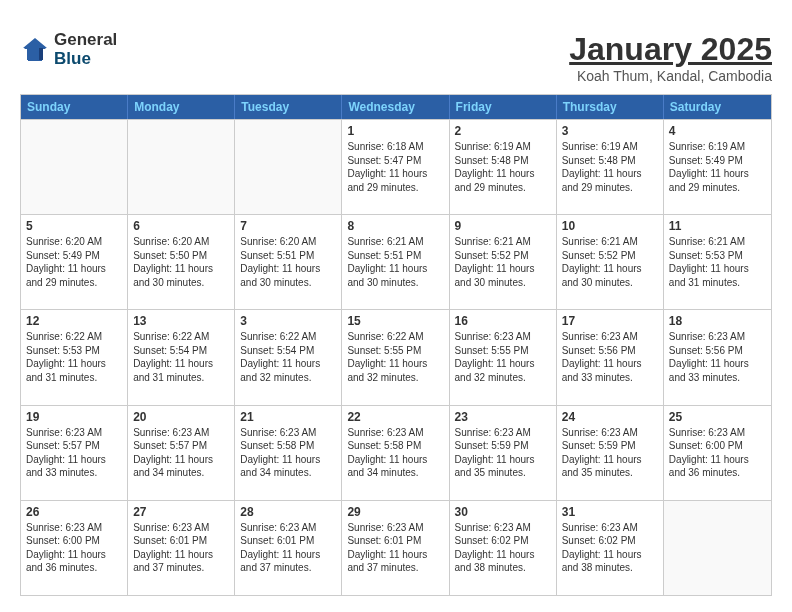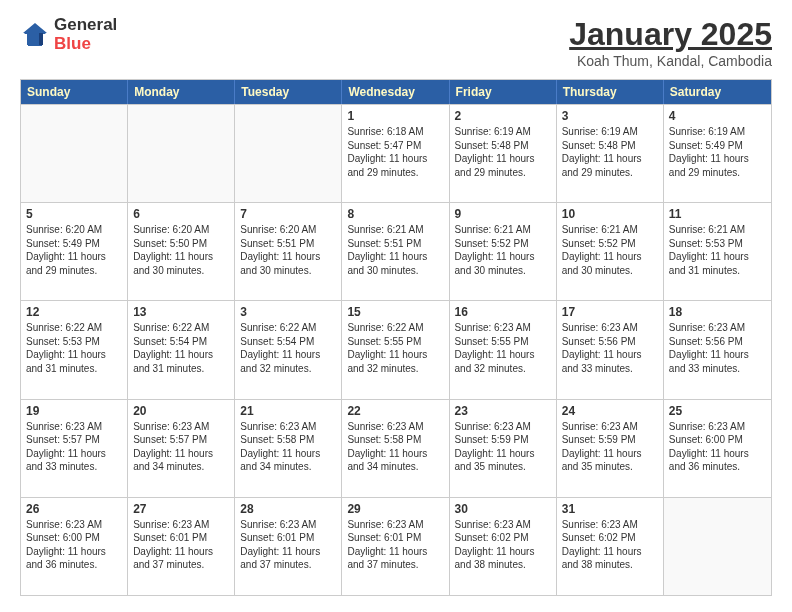--- a/index.html
+++ b/index.html
@@ -15,20 +15,21 @@
       height: 612px;
       padding: 16px 20px;
       display: flex;
       flex-direction: column;
     }
     .header {
       display: flex;
       justify-content: space-between;
       align-items: flex-start;
       margin-bottom: 10px;
+      margin-top: 15px;
     }
     .logo {
       display: flex;
       align-items: center;
     }
     .logo-text {
       display: flex;
       flex-direction: column;
       line-height: 1.1;
     }
@@ -55,21 +56,21 @@
       display: flex;
       flex-direction: column;
       border: 1px solid #ccc;
     }
     .cal-header {
       display: grid;
       grid-template-columns: repeat(7, 1fr);
       background: #2b5fa5;
     }
     .cal-header-cell {
-      color: #fef9c3;
+      color: #7dd3fc;
       font-size: 12px;
       font-weight: bold;
       padding: 5px 6px;
       border-right: 1px solid #4a7cc7;
     }
     .cal-header-cell:last-child { border-right: none; }
     .cal-body {
       flex: 1;
       display: flex;
       flex-direction: column;
@@ -108,21 +109,21 @@
   <div class="header">
     <div class="logo">
       <svg class="logo-icon" viewBox="0 0 30 30">
         <polygon points="15,4 26,14 22,14 22,26 8,26 8,14 4,14" fill="#2b5fa5"></polygon>
         <polygon points="15,2 28,13 24,13 24,12 20,12 20,24 10,24 10,12 6,12 6,13 2,13" fill="none" stroke="#2b5fa5" stroke-width="0"></polygon>
         <path d="M15 3 L27 13 L23 13 L23 25 L7 25 L7 13 L3 13 Z" fill="#2b5fa5"></path>
         <path d="M19 13 L19 25 L23 25 L23 13" fill="#1a3f7a"></path>
       </svg>
       <div class="logo-text">
         <span style="font-size:17px;font-weight:bold;color:#333;">General</span>
-        <span style="font-size:17px;font-weight:bold;color:#ef4444;">Blue</span>
+        <span style="font-size:17px;font-weight:bold;color:#0c4a6e;">Blue</span>
       </div>
     </div>
     <div class="title-block">
       <div class="month-title">January 2025</div>
       <div class="location">Koah Thum, Kandal, Cambodia</div>
     </div>
   </div>
   <div class="calendar">
     <div class="cal-header">
     <div class="cal-header-cell">Sunday</div>

